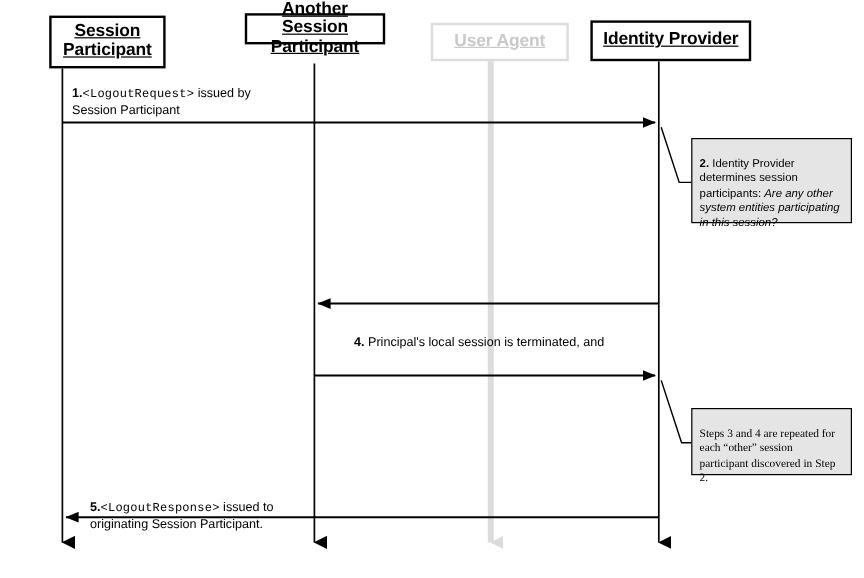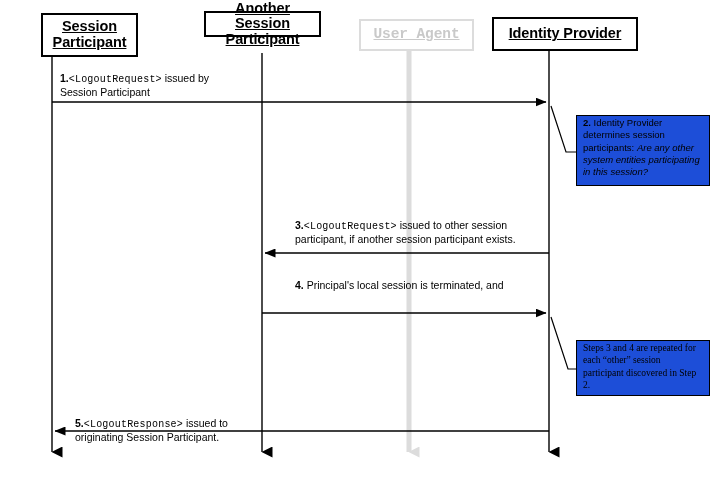--- a/index.html
+++ b/index.html
@@ -29,21 +29,20 @@
     box-sizing: border-box;
     border: 2px solid #000000;
     background: #ffffff;
     display: flex;
     align-items: center;
     justify-content: center;
     text-align: center;
   }
   .actor-box.faded {
     border: 2px solid #dcdcdc;
-    font-family: Liberation Mono, monospace;
   }
   .actor-label {
     font-size: 14.5px;
     font-weight: bold;
     line-height: 1.08;
     color: #000000;
     text-decoration: underline;
     letter-spacing: -0.1px;
     padding: 0 4px;
     white-space: pre-line;
@@ -70,25 +69,25 @@
     font-size: 10px;
     letter-spacing: 0.2px;
     color: #a8a8a8;
   }
 
   
   .note {
     position: absolute;
     box-sizing: border-box;
     border: 1px solid #000000;
-    background: #1d4ed8;
+    background: #e5e5e5;
     font-size: 9.5px;
     line-height: 1.30;
     color: #000000;
-    padding: 1px 6px 4px 6px;
+    padding: 15px 6px 4px 6px;
   }
   .note b { font-weight: bold; }
   .note i { font-style: italic; }
 </style>
 </head>
 <body>
 
 <div id="diagram">
 
   <svg class="svg-layer" viewBox="0 0 720 482" width="720" height="482" xmlns="http://www.w3.org/2000/svg">
@@ -152,33 +151,29 @@
 
   <div class="actor-box" style="left:204px; top:11px; width:117px; height:26px;">
     <span class="actor-label">Another Session
 Participant</span>
   </div>
 
   <div class="actor-box faded" style="left:359px; top:19px; width:115px; height:32px;">
     <span class="actor-label">User Agent</span>
   </div>
 
-  <div class="actor-box" style="left:492px; top:17px; width:146px; height:34px;">
+  <div class="actor-box" style="left:492px; top:17px; width:134px; height:34px;">
     <span class="actor-label">Identity Provider</span>
   </div>
 
   <div class="msg" style="left:60px; top:72px; width:290px;">
     <b>1.</b><span class="mono">&lt;LogoutRequest&gt;</span><span> issued by</span><br>
     <span>Session Participant</span>
   </div>
 
-  <div class="msg" style="left:295px; top:219px; width:270px;">
-    <b>3.</b><span class="mono">&lt;LogoutRequest&gt;</span><span> issued to other session</span><br>
-    <span>participant, if another session participant exists.</span>
-  </div>
 
   <div class="msg" style="left:295px; top:279px; width:270px;">
     <b>4.</b><span> Principal's local session is terminated, and</span><br>
   </div>
 
   <div class="msg" style="left:75px; top:417px; width:270px;">
     <b>5.</b><span class="mono">&lt;LogoutResponse&gt;</span><span> issued to</span><br>
     <span>originating Session Participant.</span>
   </div>
 

